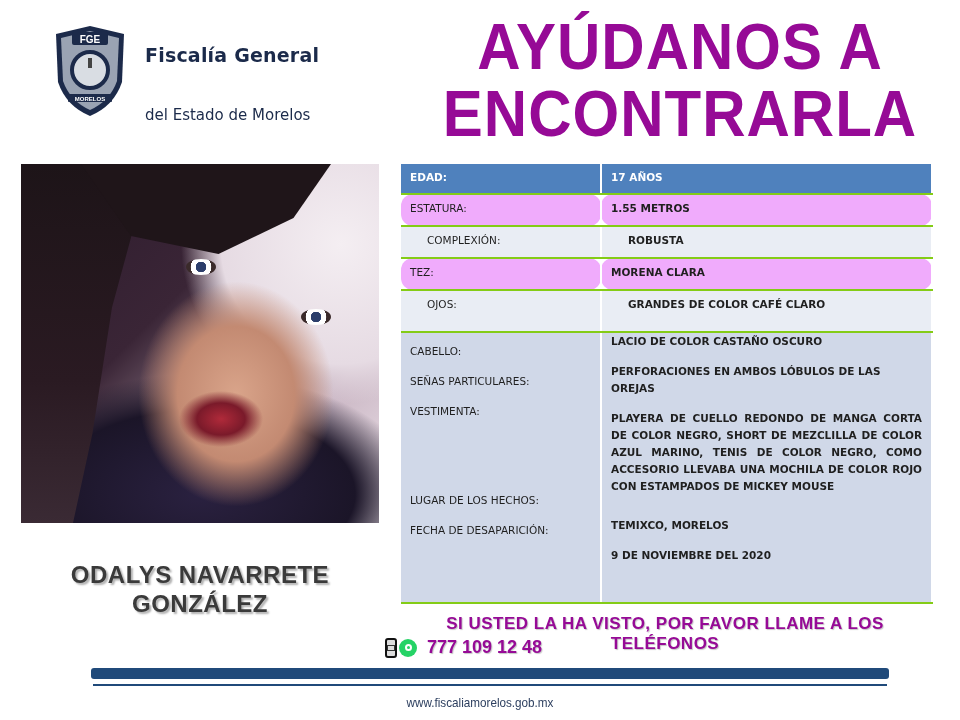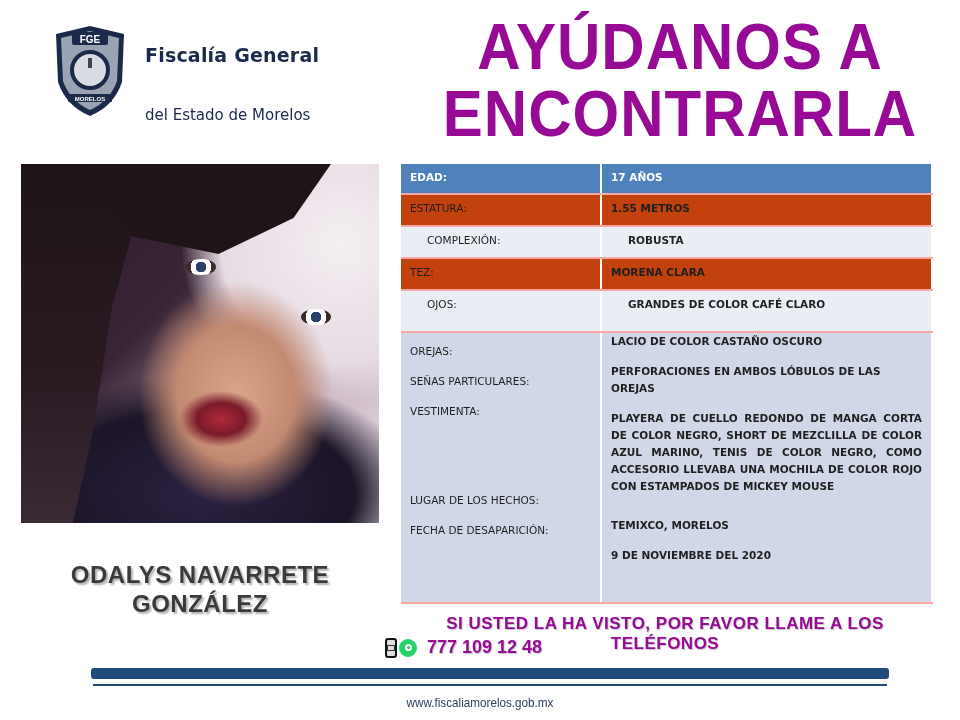--- a/index.html
+++ b/index.html
@@ -20,25 +20,25 @@
       radial-gradient(ellipse 200px 200px at 320px 80px, #f4eef2 0%, #e6dbe3 60%, transparent 80%),
       linear-gradient(135deg, #2b1a2c 0%, #3a2536 40%, #c9b5c3 75%, #efe6ec 100%);
   }
   .photo .eye { position:absolute; width:30px; height:16px; border-radius:50%; background:radial-gradient(circle at 50% 50%, #2c3e6b 0 30%, #ffffff 32% 60%, #3a2a2a 62%); }
   .photo .hair-l { position:absolute; left:0; top:0; width:130px; height:359px; background:linear-gradient(180deg,#1d1418,#2a1a22 60%,#3a2a34); clip-path:polygon(0 0,100% 0,70% 40%,55% 75%,40% 100%,0 100%); }
   .photo .hair-top { position:absolute; left:60px; top:0; width:250px; height:90px; background:#1f1519; clip-path:polygon(0 0,100% 0,85% 60%,55% 100%,20% 80%); }
 
   .victim-name { position:absolute; left:40px; top:560px; width:320px; text-align:center; font-family:"Liberation Sans", sans-serif; font-weight:bold; font-size:24px; line-height:29px; color:#3a3a3a; text-shadow:2px 2px 2px #b0b0b0; letter-spacing:0.5px; }
 
   .info-table { position:absolute; left:401px; top:164px; width:532px; border-collapse:collapse; font-family:"DejaVu Sans", sans-serif; font-size:10.5px; }
-  .info-table td { vertical-align:top; padding:7px 9px 0 9px; border-right:2px solid #ffffff; border-bottom:2px solid #fca5a5; color:#1f1f1f; }
+  .info-table td { vertical-align:top; padding:7px 9px 0 9px; border-right:2px solid #ffffff; border-bottom:2px solid #84cc16; color:#1f1f1f; }
   .info-table td.lbl { width:164px; }
   .info-table td.val { font-weight:bold; }
   .info-table tr.hdr td { background:#4f81bd; color:#ffffff; font-weight:bold; height:22px; }
-  .info-table tr.dark td { background:#c2410c; height:23px; }
+  .info-table tr.dark td { background:#f0abfc; height:23px;border-radius:12px; }
   .info-table tr.light td { background:#e9edf4; height:23px;padding-left:26px; }
   .info-table tr.big td { background:#d0d8e8; height:259px; }
   .stack .row { margin-bottom:13px; line-height:17px; }
   .stack .row.multi { text-align:justify; line-height:17px; }
 
   .call-line1 { position:absolute; left:390px; top:614px; width:550px; text-align:center; color:#960a96; font-family:"Liberation Sans", sans-serif; font-weight:bold; font-size:17px; letter-spacing:0.5px; text-shadow:1px 1px 1px #c6c6c6; }
   .call-line2 { position:absolute; left:382px; top:637px; color:#960a96; font-family:"Liberation Sans", sans-serif; font-weight:bold; font-size:15px; text-shadow:1px 1px 1px #c6c6c6; white-space:nowrap; display:flex; align-items:center; }
   .call-line2 .big { font-size:18px; margin-left:10px; }
   .phone-icon { width:12px; height:20px; border:2px solid #111; border-radius:3px; box-sizing:border-box; margin-left:3px; display:inline-flex; align-items:center; justify-content:center; background:#ddd; }
   .phone-icon::after { content:""; width:6px; height:4px; border:1px solid #333; }
@@ -102,21 +102,21 @@
   <tr class="dark">
     <td class="lbl">TEZ:</td>
     <td class="val">MORENA CLARA</td>
   </tr>
   <tr class="light" style="height:40px">
     <td class="lbl" style="height:33px;background:#e9edf4">OJOS:</td>
     <td class="val" style="background:#e9edf4">GRANDES DE COLOR CAFÉ CLARO</td>
   </tr>
   <tr class="big">
     <td class="lbl stack" style="padding-top:10px">
-      <div class="row">OREJAS:</div>
+      <div class="row">CABELLO:</div>
       <div class="row">SEÑAS PARTICULARES:</div>
       <div class="row" style="margin-bottom:72px">VESTIMENTA:</div>
       <div class="row">LUGAR DE LOS HECHOS:</div>
       <div class="row">FECHA DE DESAPARICIÓN:</div>
     </td>
     <td class="val stack" style="padding-top:0">
       <div class="row">LACIO DE COLOR CASTAÑO OSCURO</div>
       <div class="row">PERFORACIONES EN AMBOS LÓBULOS DE LAS OREJAS</div>
       <div class="row multi" style="margin-bottom:22px">PLAYERA DE CUELLO REDONDO DE MANGA CORTA DE COLOR NEGRO, SHORT DE MEZCLILLA DE COLOR AZUL MARINO, TENIS DE COLOR NEGRO, COMO ACCESORIO LLEVABA UNA MOCHILA DE COLOR ROJO CON ESTAMPADOS DE MICKEY MOUSE</div>
       <div class="row">TEMIXCO, MORELOS</div>

